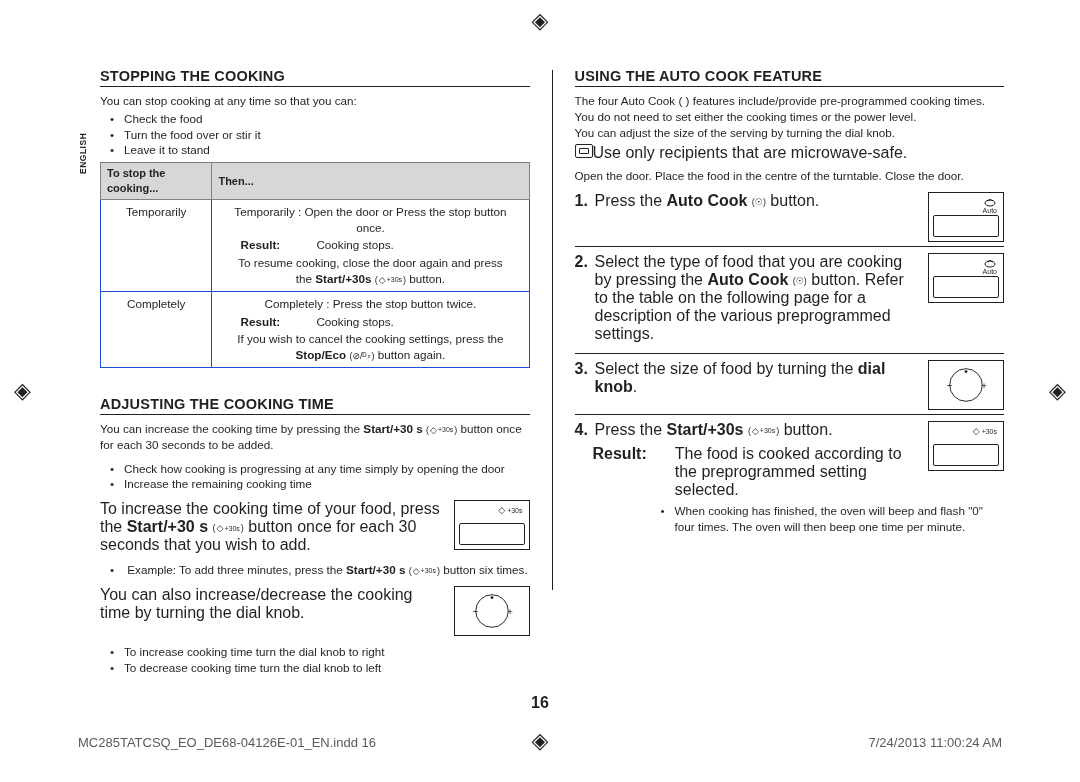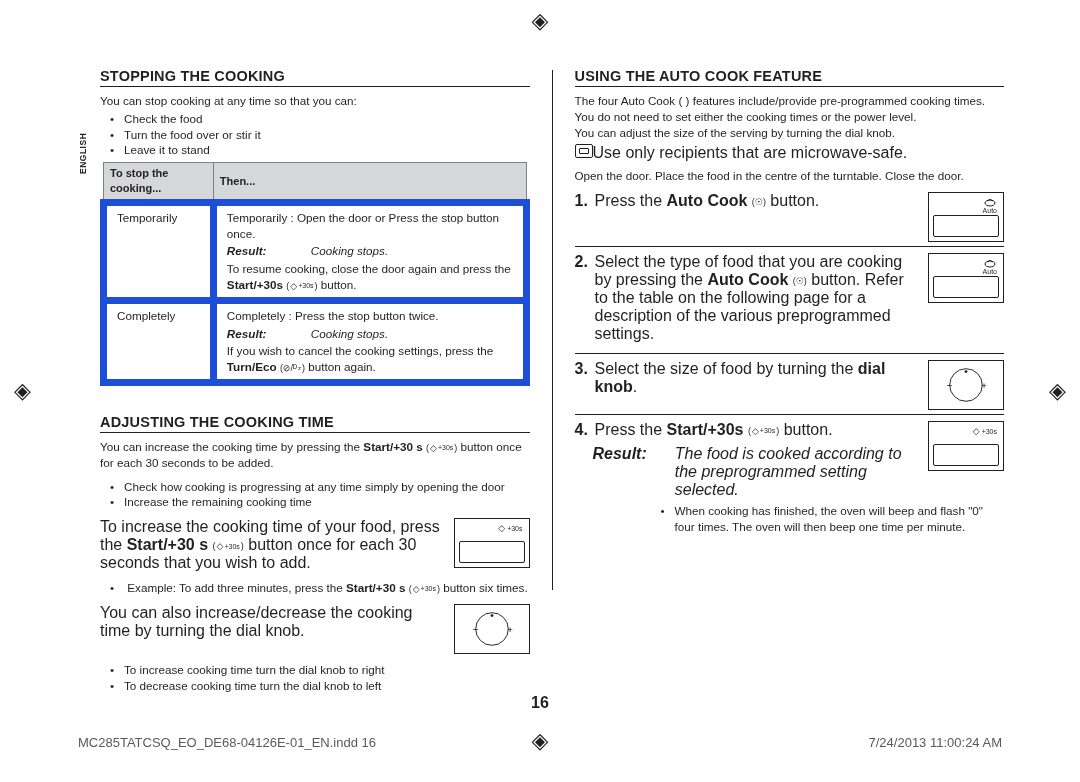--- a/index.html
+++ b/index.html
@@ -14,23 +14,23 @@
     .columns { display: flex; gap: 22px; height: 610px; }
     .col { flex: 1; min-width: 0; }
     .divider { width: 0; border-left: 1px solid #231f20; margin-top: 2px; height: 520px; }
     h2 { font-size: 14.5px; font-weight: bold; letter-spacing: 0.2px; margin-bottom: 2px; }
     .rule { border-top: 1.5px solid #231f20; margin-top: 2px; margin-bottom: 6px; }
     p, li, td, th { font-size: 11.7px; line-height: 1.35; }
     ul { list-style: none; margin-left: 24px; margin-top: 2px; margin-bottom: 2px; }
     ul li::before { content: "•"; display: inline-block; width: 14px; margin-left: -14px; }
     table.stop { width: 100%; border-collapse: collapse; margin-top: 4px; }
     table.stop th { background: #d6d7d8; text-align: left; font-size: 11px; font-weight: bold; padding: 3px 6px; border: 1px solid #808080; }
-    table.stop td { border: 7px solid #1d4ed8; padding: 4px 10px; vertical-align: top; }
+    table.stop td { border: 1px solid #1d4ed8; padding: 4px 20px; vertical-align: top; text-align: center; }
     .td1 { width: 26%; }
-    .result-row { display: flex; gap: 28px; margin: 2px 0; font-style: italic; }
+    .result-row { display: flex; gap: 28px; margin: 2px 0; }
     .result-label { font-weight: bold; width: 56px; }
     .section-gap { height: 28px; }
     .ol-step { display: flex; gap: 6px; margin-bottom: 6px; }
     .step-num { font-weight: bold; min-width: 14px; }
     .step-body { flex: 1; }
     .panel { border: 1px solid #231f20; width: 76px; height: 50px; position: relative; margin-left: 10px; flex-shrink: 0; }
     .btn-ico { position: absolute; right: 6px; top: 4px; font-size: 9px; display: flex; align-items: center; gap: 2px; }
     .flex-row-panel { display: flex; align-items: flex-start; }
     .flex-row-panel .text { flex: 1; }
     .para { margin-bottom: 8px; }
@@ -89,21 +89,21 @@
           </td>
         </tr>
         <tr>
           <td class="td1">Completely</td>
           <td>
             <span>Completely : Press the stop button twice.</span>
             <div class="result-row">
               <span class="result-label">Result:</span>
               <span>Cooking stops.</span>
             </div>
-            <span>If you wish to cancel the cooking settings, press the </span><strong>Turn/Eco</strong>
+            <span>If you wish to cancel the cooking settings, press the </span><strong>Stop/Eco</strong>
             <span class="inline-ico">(⊘/ᴰ<sup style="font-size:6px">z</sup>)</span><span> button again.</span>
           </td>
         </tr>
       </tbody>
         </table>
 
       <div class="section-gap"></div>
       <h2>ADJUSTING THE COOKING TIME</h2>
       <div class="rule"></div>
       <p class="para">

